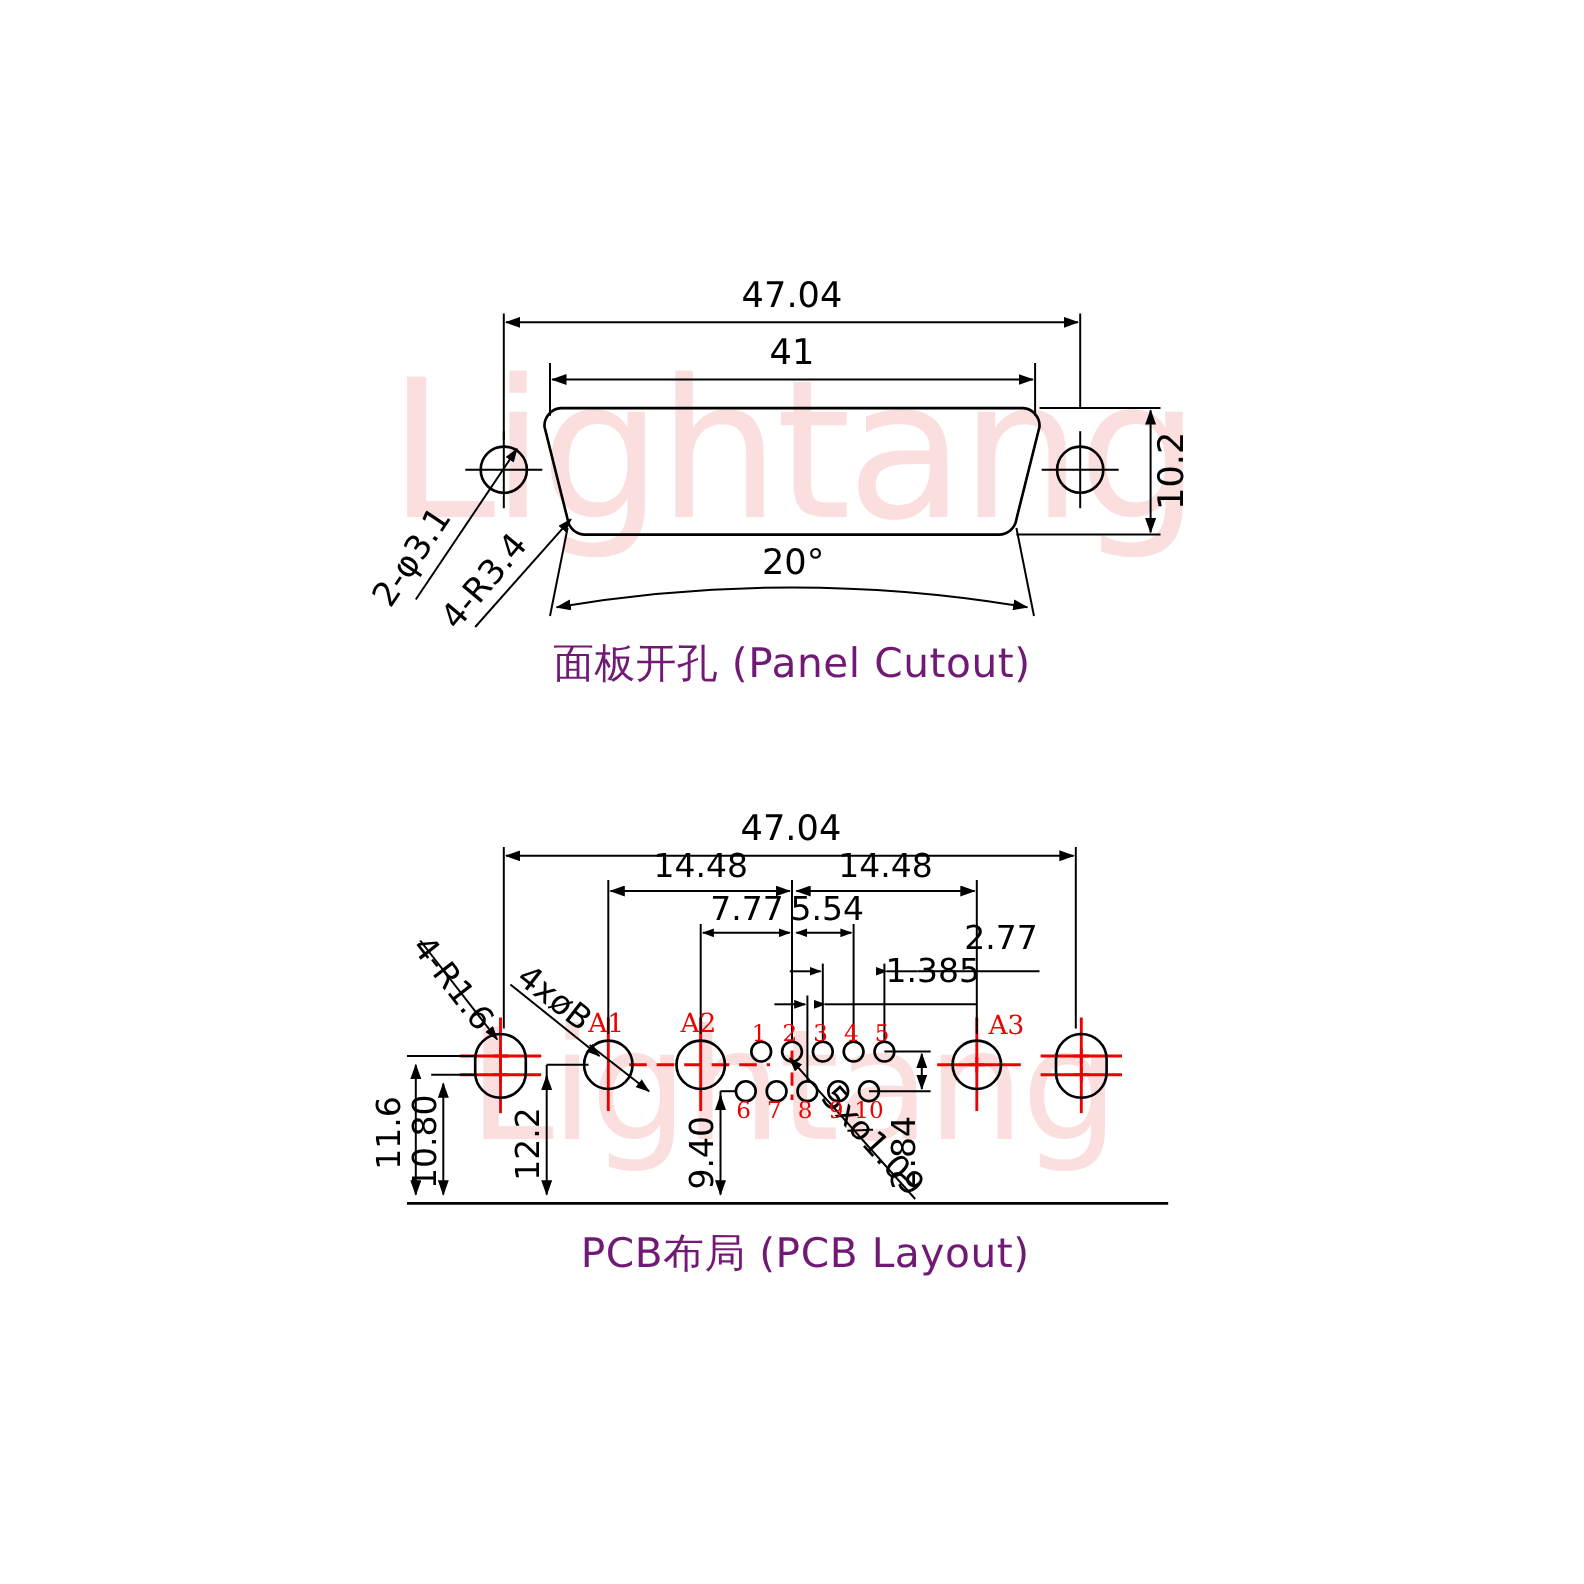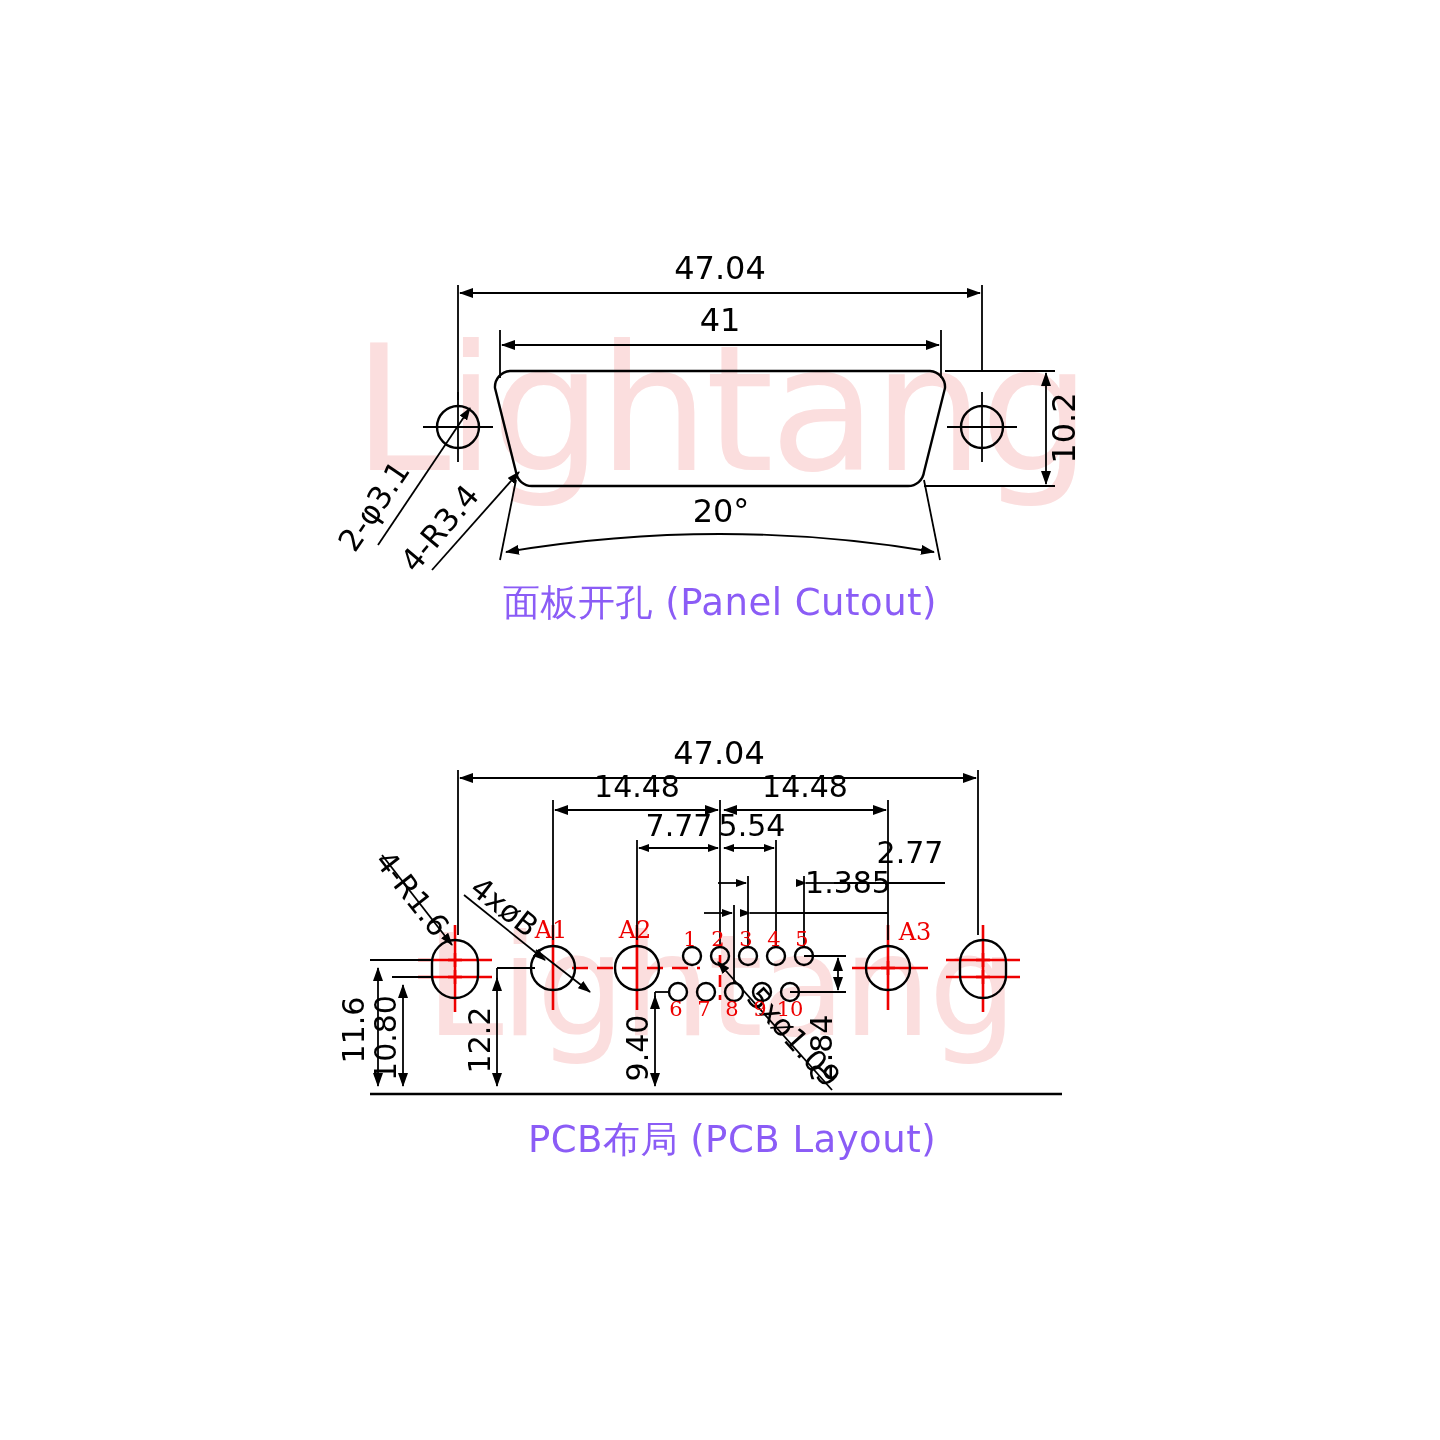--- a/index.html
+++ b/index.html
@@ -1,19 +1,19 @@
 <!DOCTYPE html>
 <html><head>
 <meta charset="utf-8">
 <style>
   html,body{margin:0;padding:0;background:#ffffff;}
   body{width:1440px;height:1440px;font-family:"DejaVu Sans","Liberation Sans",sans-serif;}
   #stage{position:relative;width:1440px;height:1440px;overflow:hidden;background:#fff;}
   svg{display:block;}
-  .cap{position:absolute;text-align:center;width:100%;left:0;color:#8b5cf6;font-size:37px;
+  .cap{position:absolute;text-align:center;width:100%;left:0;color:#701a75;font-size:37px;
        font-family:"DejaVu Sans","Liberation Sans",sans-serif;letter-spacing:0.5px;}
   #cap-panel{top:578px;}
   #cap-pcb{top:1115px;margin-left:12px;}
 </style>
 </head>
 <body>
 
 <div id="stage">
 
 <svg width="1440" height="1440" viewBox="0 0 1440 1440">

